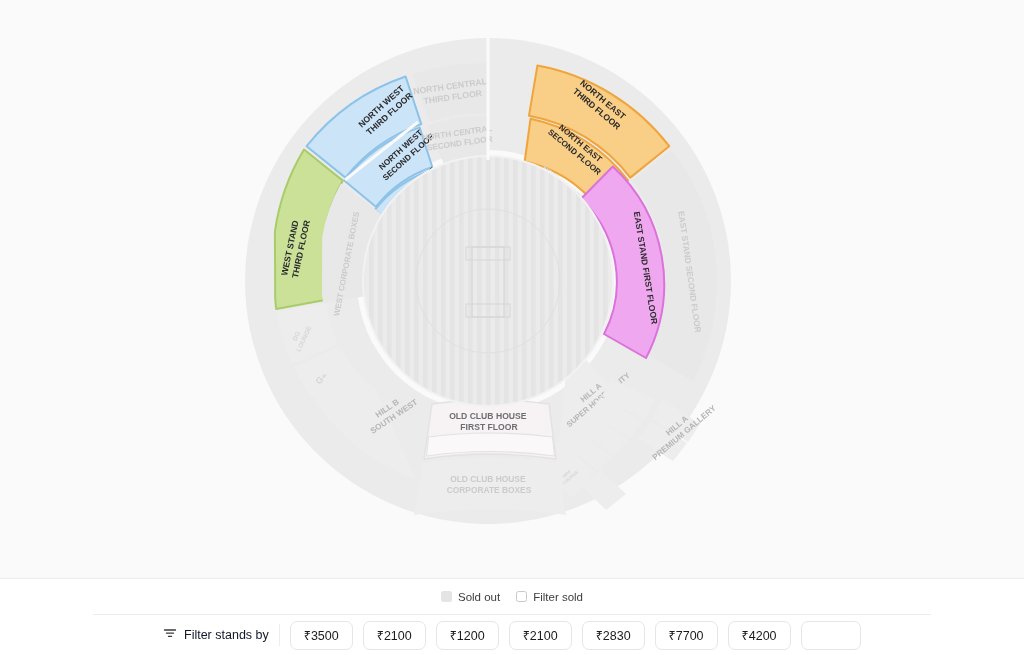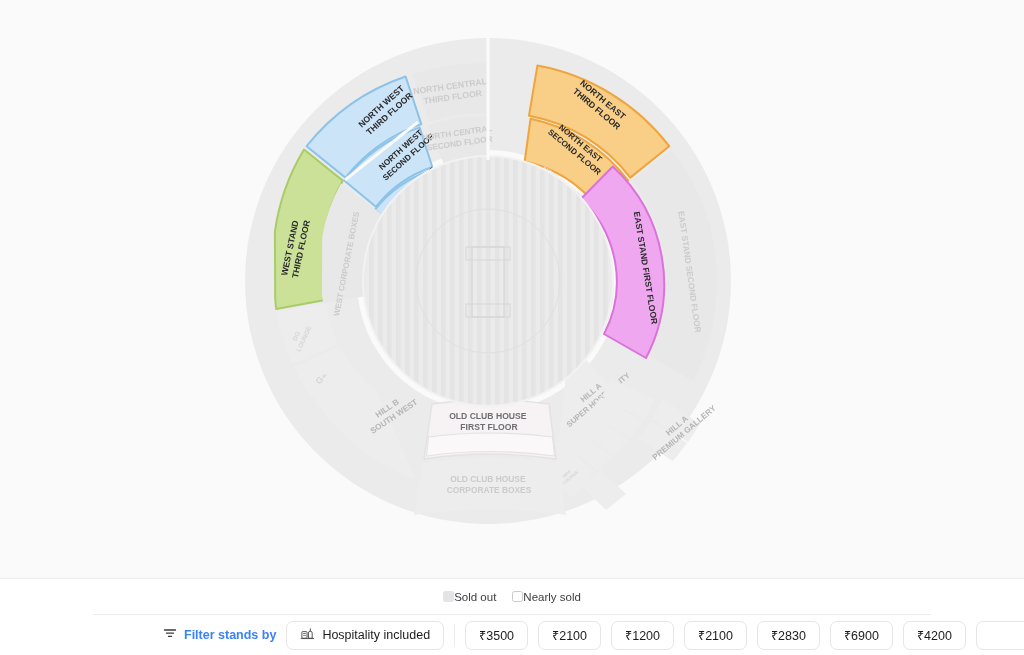--- a/index.html
+++ b/index.html
@@ -39,21 +39,21 @@
   }
   #legend {
     height: 35px;
     display: flex;
     align-items: center;
     justify-content: center;
     gap: 16px;
     width: 100%;
   }
   .legend-item {
-    display: flex; align-items: center; 
+    display: flex; align-items: center; gap: 6px;
     font-size: 11.5px; color: #3d3d40;
   }
   .swatch-sold {
     width: 11px; height: 11px; border-radius: 2.5px;
     background: #e4e4e6;
   }
   .swatch-nearly {
     width: 11px; height: 11px; border-radius: 2.5px;
     background: #ffffff; border: 1px solid #c9c9cc;
   }
@@ -67,21 +67,21 @@
     align-items: center;
     padding-left: 163px;
     gap: 10px;
     overflow: hidden;
   }
   #filter-label-wrap {
     display: flex; align-items: center; gap: 7px;
     flex: 0 0 auto;
   }
   #filter-label {
-    font-size: 12.5px; font-weight: bold; color: #3b82f6;
+    font-size: 12.5px; font-weight: normal; color: #0f172a;
     white-space: nowrap;
   }
   .chip {
     flex: 0 0 auto;
     height: 29px;
     padding: 0 13px;
     border: 1px solid #e6e6e8;
     border-radius: 7px;
     background: #fff;
     display: flex; align-items: center; gap: 7px;
@@ -313,72 +313,59 @@
 
   <div id="bottom-panel">
 
     <div id="legend">
       <div class="legend-item">
         <span class="swatch-sold"></span>
         <span>Sold out</span>
       </div>
       <div class="legend-item">
         <span class="swatch-nearly"></span>
-        <span>Nearly sold</span>
+        <span>Filter sold</span>
       </div>
     </div>
 
     <div id="filter-divider"></div>
 
     <div id="filter-bar">
 
       <div id="filter-label-wrap">
         <span>
           <svg width="14" height="14" viewBox="0 0 14 14">
             <line x1="1.5" y1="4" x2="12.5" y2="4" stroke="#3a3a3c" stroke-width="1.3" stroke-linecap="round"></line>
             <line x1="3.5" y1="7.2" x2="10.5" y2="7.2" stroke="#3a3a3c" stroke-width="1.3" stroke-linecap="round"></line>
             <line x1="5.5" y1="10.4" x2="8.5" y2="10.4" stroke="#3a3a3c" stroke-width="1.3" stroke-linecap="round"></line>
           </svg>
         </span>
         <span id="filter-label">Filter stands by</span>
       </div>
 
-      <button class="chip">
-        <span>
-          <svg width="15" height="15" viewBox="0 0 16 16">
-            <rect x="2" y="6" width="5.5" height="7" rx="0.7" fill="none" stroke="#4a4a4c" stroke-width="1"></rect>
-            <line x1="3.3" y1="8" x2="6.2" y2="8" stroke="#4a4a4c" stroke-width="0.8"></line>
-            <line x1="3.3" y1="10" x2="6.2" y2="10" stroke="#4a4a4c" stroke-width="0.8"></line>
-            <path d="M9 13 V7.5 a2 2 0 0 1 4 0 V13 Z" fill="none" stroke="#4a4a4c" stroke-width="1"></path>
-            <line x1="11" y1="5.5" x2="11" y2="3" stroke="#4a4a4c" stroke-width="1" stroke-linecap="round"></line>
-            <line x1="1.2" y1="13.4" x2="14.5" y2="13.4" stroke="#4a4a4c" stroke-width="1" stroke-linecap="round"></line>
-          </svg>
-        </span>
-        <span>Hospitality included</span>
-      </button>
 
       <div class="sep"></div>
 
       <button class="chip">
         <span>₹3500</span>
       </button>
       <button class="chip">
         <span>₹2100</span>
       </button>
       <button class="chip">
         <span>₹1200</span>
       </button>
       <button class="chip">
         <span>₹2100</span>
       </button>
       <button class="chip">
         <span>₹2830</span>
       </button>
       <button class="chip">
-        <span>₹6900</span>
+        <span>₹7700</span>
       </button>
       <button class="chip">
         <span>₹4200</span>
       </button>
       <button class="chip ghost"></button>
     </div>
   </div>
 </div>
 
 </body></html>

